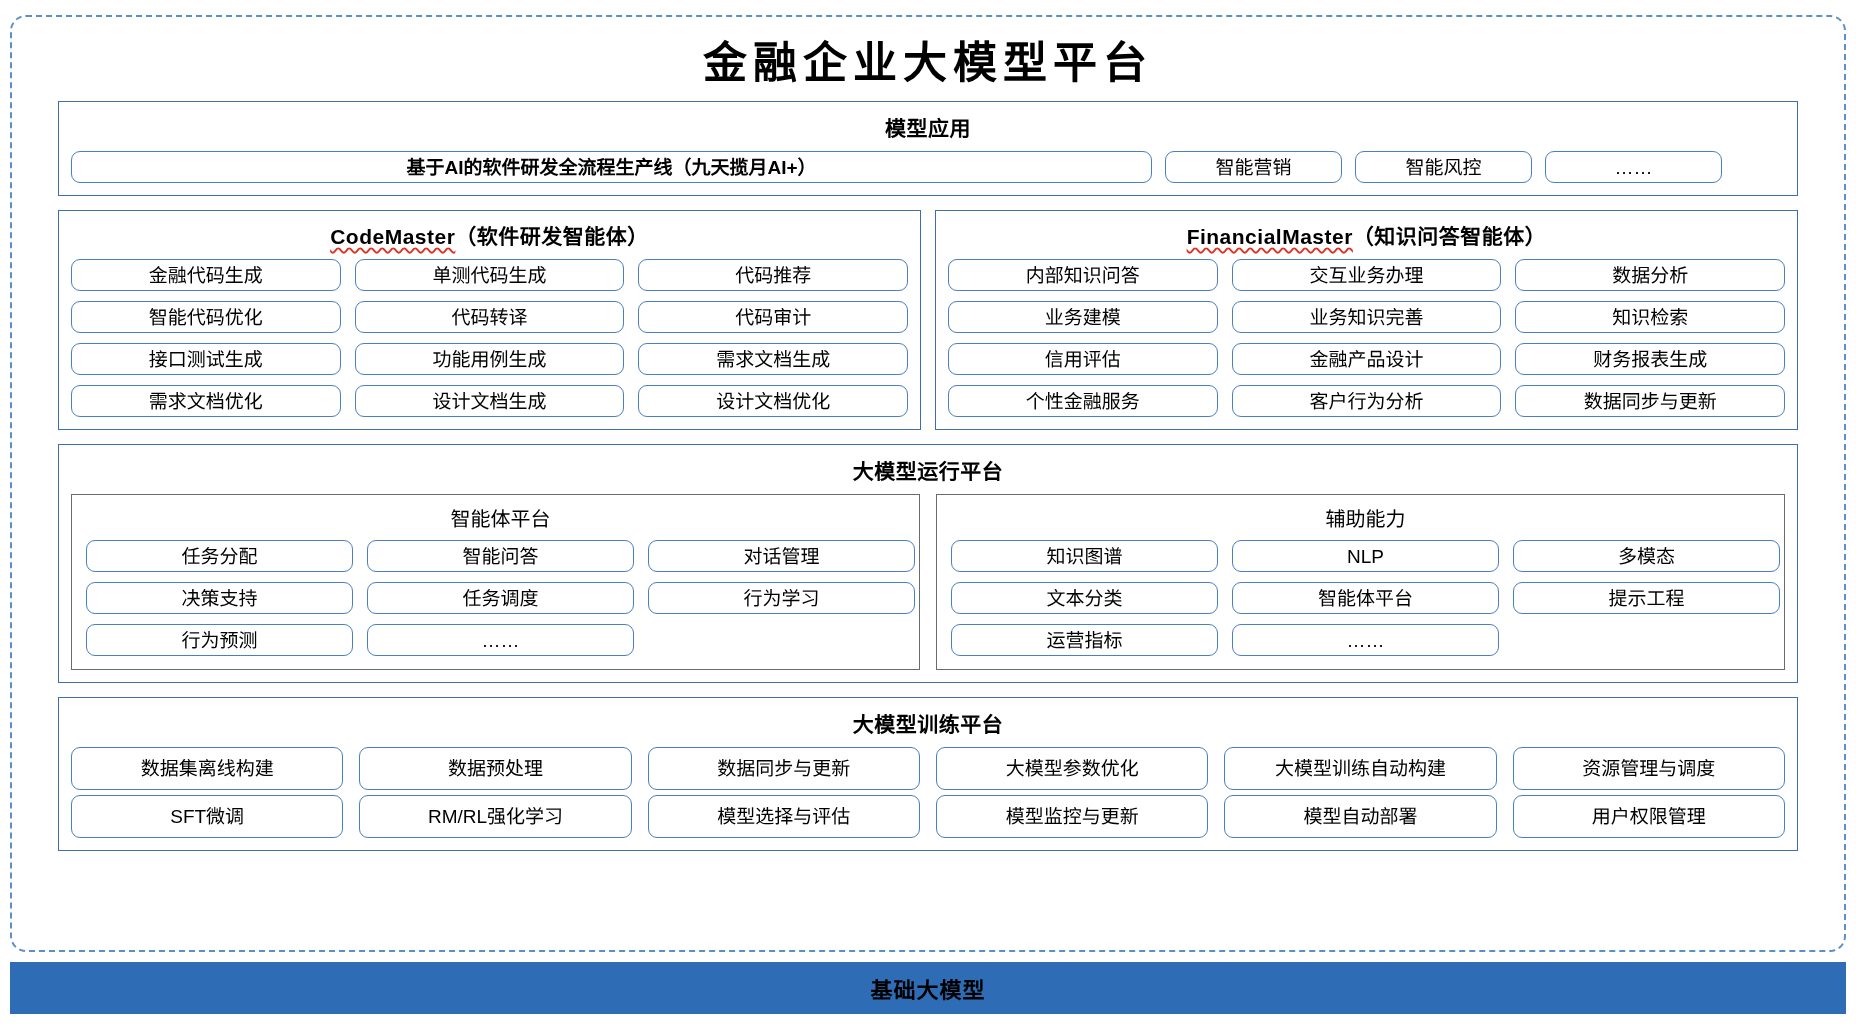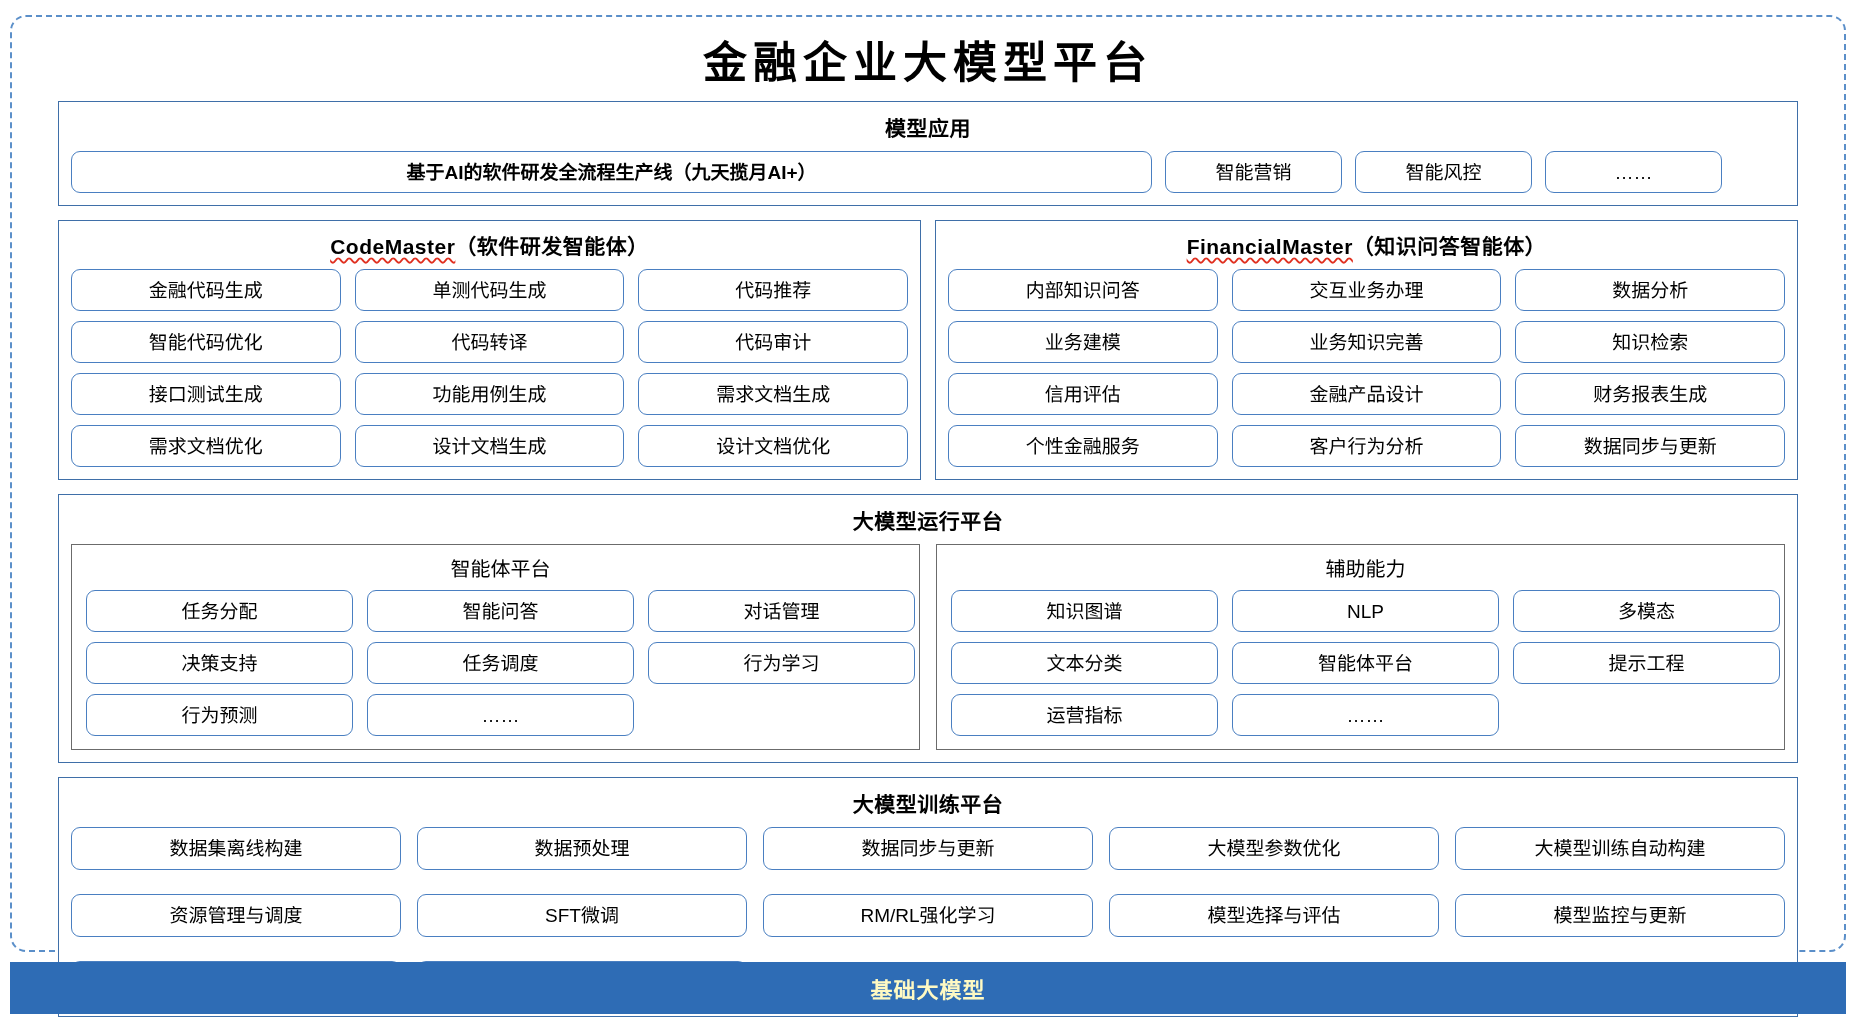--- a/index.html
+++ b/index.html
@@ -78,21 +78,21 @@
     box-sizing: border-box;
     border: 1.4px solid #4a7fc1;
     border-radius: 9px;
     background: #ffffff;
     display: flex;
     align-items: center;
     justify-content: center;
     text-align: center;
     font-size: 19px;
     color: #000000;
-    height: 42px;
+    height: 32px;
     padding: 0 6px;
     white-space: nowrap;
     line-height: 1;
   }
   .pill.wide-primary {
     font-weight: 700;
     font-size: 19px;
   }
 
   
@@ -138,34 +138,34 @@
   .sub-title {
     text-align: center;
     font-size: 20px;
     font-weight: 400;
     margin: 2px 0 8px 0;
   }
 
   
   .grid6 {
     display: grid;
-    grid-template-columns: repeat(5, 1fr);
-    gap: 24px 16px;
+    grid-template-columns: repeat(6, 1fr);
+    gap: 5px 16px;
   }
   .grid6 .pill { height: 43px; }
 
   
   .footer-bar {
     position: absolute;
     left: 10px;
     top: 962px;
     width: 1836px;
     height: 52px;
     background: #2e6cb5;
-    color: #fef9c3;
+    color: #000000;
     display: flex;
     align-items: center;
     justify-content: center;
     font-size: 22px;
     font-weight: 700;
     letter-spacing: 1px;
     box-sizing: border-box;
   }
 </style>
 </head>

